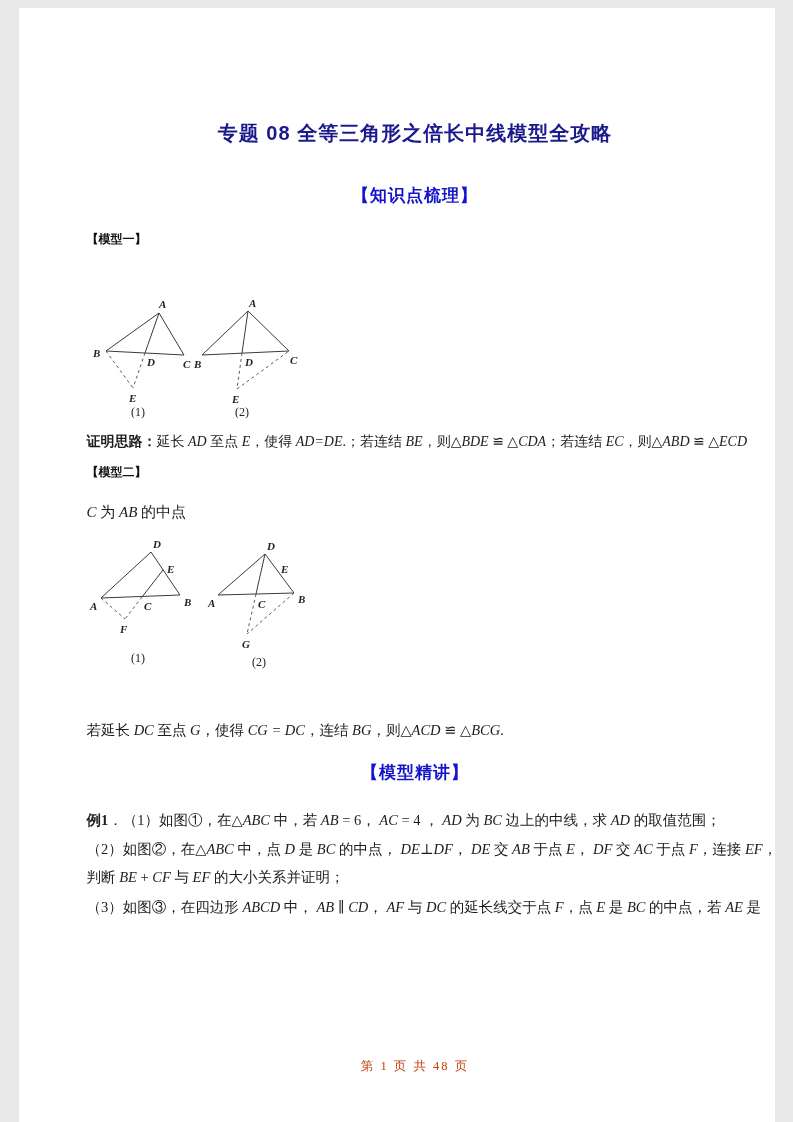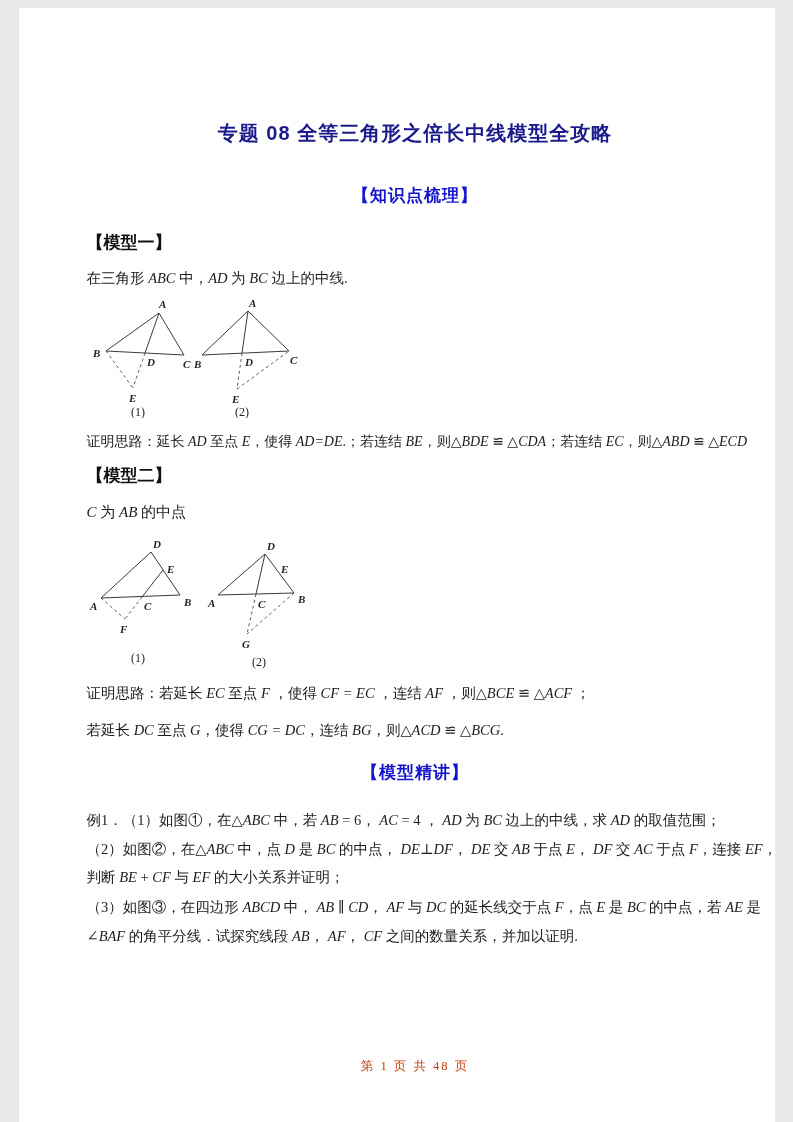--- a/index.html
+++ b/index.html
@@ -19,25 +19,25 @@
     font-family:"Liberation Sans","DejaVu Sans",sans-serif;
     font-weight:bold;font-size:20px;color:#1a1a8c;letter-spacing:1px;
   }
   .blue-header{
     font-family:"Liberation Sans","DejaVu Sans",sans-serif;
     font-weight:bold;font-size:17px;color:#1414cc;letter-spacing:1px;
   }
   .model-header{
     left:68px;
     font-family:Liberation Mono, monospace;
-    font-weight:bold;font-size:17px;color:#111;
+    font-weight:bold;font-size:12px;color:#111;
   }
   .body-line{left:68px;font-size:14.5px;}
   .it{font-style:italic;font-family:"Liberation Serif","DejaVu Serif",serif;}
-  .bd{font-weight:normal;}
+  .bd{font-weight:bold;}
   .figure svg{display:block;}
   .fig-line{stroke:#3a3a3a;stroke-width:1;fill:none;}
   .fig-dash{stroke:#4a4a4a;stroke-width:0.9;fill:none;stroke-dasharray:3,3;}
   .fig-label{
     font-family:"Liberation Serif","DejaVu Serif",serif;
     font-size:11px;font-style:italic;font-weight:bold;fill:#222;
   }
   .fig-caption{
     font-family:"Liberation Serif","DejaVu Serif",serif;
     font-size:12px;fill:#222;font-style:normal;font-weight:normal;
@@ -50,21 +50,20 @@
 <body>
 
 <div class="page">
 
   <div class="abs center doc-title">专题 08  全等三角形之倍长中线模型全攻略</div>
 
   <div class="abs center blue-header" style="top:176px;">【知识点梳理】</div>
 
   <div class="abs model-header" style="top:223px;">【模型一】</div>
 
-  <div class="abs body-line" style="top:261px;"><span>在三角形 </span><span class="it">ABC</span><span> 中，</span><span class="it">AD</span><span> 为 </span><span class="it">BC</span><span> 边上的中线.</span></div>
 
   <div class="abs figure" style="top:288px;left:70px;">
     <svg width="115" height="122" viewBox="0 0 115 122">
       <line class="fig-line" x1="17" y1="55" x2="70" y2="17"></line>
       <line class="fig-line" x1="70" y1="17" x2="95" y2="59"></line>
       <line class="fig-line" x1="17" y1="55" x2="95" y2="59"></line>
       <line class="fig-line" x1="70" y1="17" x2="56" y2="57"></line>
       <line class="fig-dash" x1="17" y1="55" x2="44" y2="92"></line>
       <line class="fig-dash" x1="56" y1="57" x2="44" y2="92"></line>
       <text class="fig-label" x="70" y="12">A</text>
@@ -128,26 +127,24 @@
       <text class="fig-label" x="65" y="14">D</text>
       <text class="fig-label" x="79" y="37">E</text>
       <text class="fig-label" x="6" y="71">A</text>
       <text class="fig-label" x="96" y="67">B</text>
       <text class="fig-label" x="56" y="72">C</text>
       <text class="fig-label" x="40" y="112">G</text>
       <text class="fig-caption" x="50" y="130">(2)</text>
     </svg>
   </div>
 
-  <div class="abs body-line" style="top:676px;font-size:14.5px;"><span class="bd">证明思路：</span><span>若延长 </span><span class="it">EC</span><span> 至点 </span><span class="it">F</span><span> ，使得 </span><span class="it">CF = EC</span><span> ，连结 </span><span class="it">AF</span><span> ，则△</span><span class="it">BCE</span><span> ≌ △</span><span class="it">ACF</span><span> ；</span></div>
   <div class="abs body-line" style="top:713px;font-size:14.5px;"><span>若延长 </span><span class="it">DC</span><span> 至点 </span><span class="it">G</span><span>，使得 </span><span class="it">CG = DC</span><span>，连结 </span><span class="it">BG</span><span>，则△</span><span class="it">ACD</span><span> ≌ △</span><span class="it">BCG</span><span>.</span></div>
 
   <div class="abs center blue-header" style="top:753px;">【模型精讲】</div>
 
   <div class="abs body-line" style="top:803px;text-align:center;"><span class="bd">例1</span><span>．（1）如图①，在△</span><span class="it">ABC</span><span> 中，若 </span><span class="it">AB</span><span> = 6， </span><span class="it">AC</span><span> = 4 ， </span><span class="it">AD</span><span> 为 </span><span class="it">BC</span><span> 边上的中线，求 </span><span class="it">AD</span><span> 的取值范围；</span></div>
   <div class="abs body-line" style="top:832px;"><span>（2）如图②，在△</span><span class="it">ABC</span><span> 中，点 </span><span class="it">D</span><span> 是 </span><span class="it">BC</span><span> 的中点， </span><span class="it">DE</span><span>⊥</span><span class="it">DF</span><span>， </span><span class="it">DE</span><span> 交 </span><span class="it">AB</span><span> 于点 </span><span class="it">E</span><span>， </span><span class="it">DF</span><span> 交 </span><span class="it">AC</span><span> 于点 </span><span class="it">F</span><span>，连接 </span><span class="it">EF</span><span>，</span></div>
   <div class="abs body-line" style="top:860px;"><span>判断 </span><span class="it">BE</span><span> + </span><span class="it">CF</span><span> 与 </span><span class="it">EF</span><span> 的大小关系并证明；</span></div>
   <div class="abs body-line" style="top:890px;"><span>（3）如图③，在四边形 </span><span class="it">ABCD</span><span> 中， </span><span class="it">AB</span><span> ∥ </span><span class="it">CD</span><span>， </span><span class="it">AF</span><span> 与 </span><span class="it">DC</span><span> 的延长线交于点 </span><span class="it">F</span><span>，点 </span><span class="it">E</span><span> 是 </span><span class="it">BC</span><span> 的中点，若 </span><span class="it">AE</span><span> 是</span></div>
-  <div class="abs body-line" style="top:919px;"><span>∠</span><span class="it">BAF</span><span> 的角平分线．试探究线段 </span><span class="it">AB</span><span>， </span><span class="it">AF</span><span>， </span><span class="it">CF</span><span> 之间的数量关系，并加以证明.</span></div>
 
   <div class="abs center footer">第 1 页 共 48 页</div>
 
 </div>
 
 </body></html>

